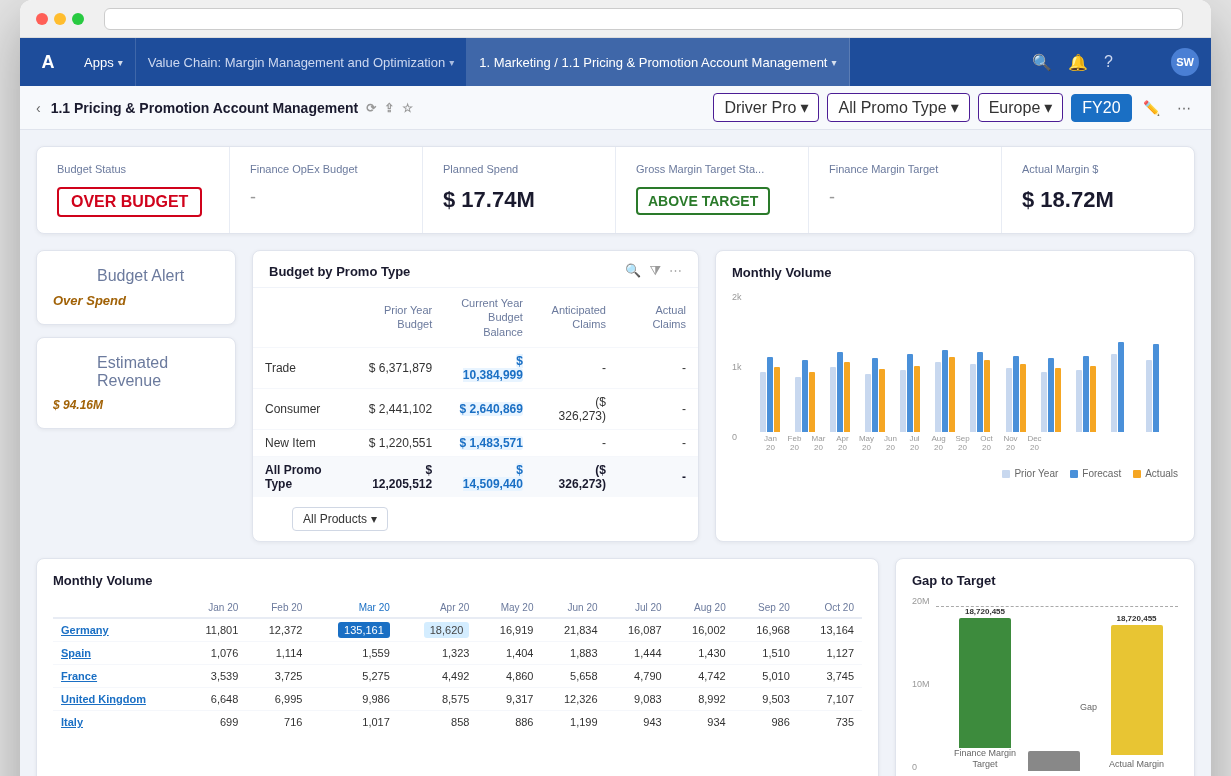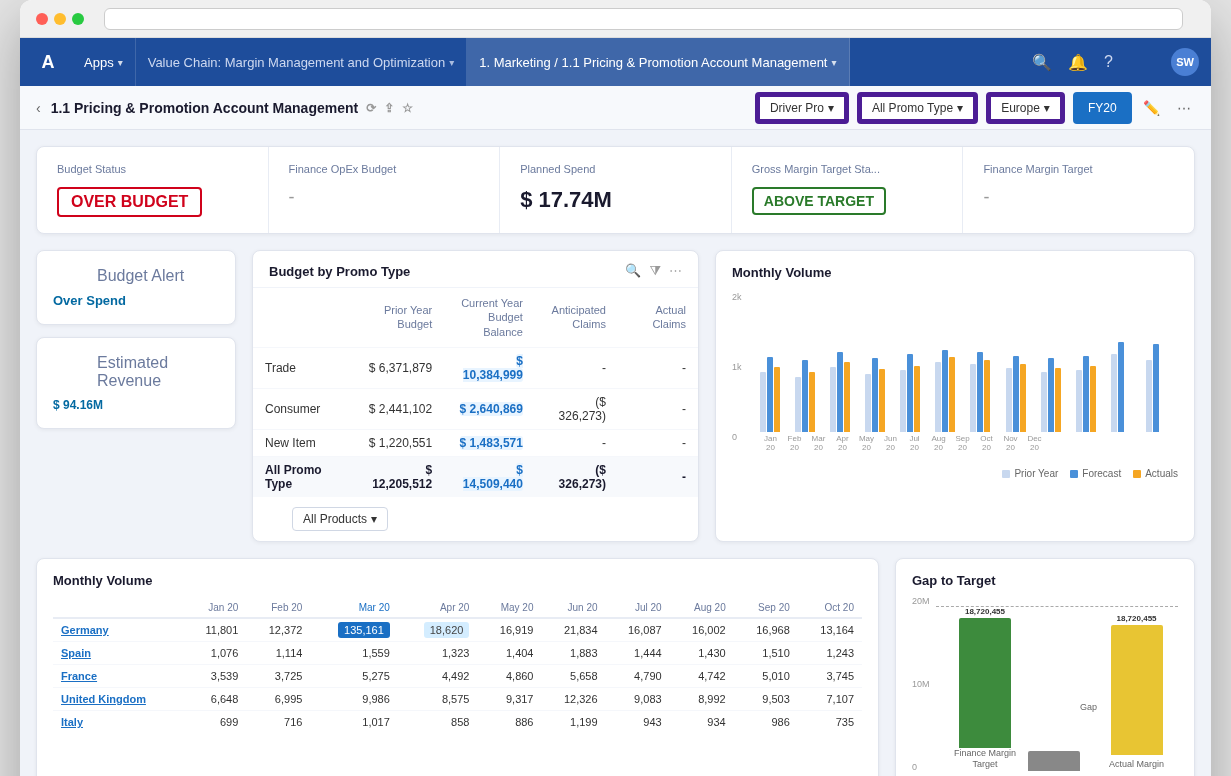--- a/index.html
+++ b/index.html
@@ -26,21 +26,21 @@
     .nav-chevron { font-size: 10px; opacity: 0.8; }
     .nav-spacer { flex: 1; }
     .nav-icons { display: flex; align-items: center; gap: 16px; color: #cdd8f0; font-size: 16px; }
     .nav-avatar { width: 28px; height: 28px; border-radius: 50%; background: #4a7fd4; display: flex; align-items: center; justify-content: center; color: #fff; font-size: 11px; font-weight: bold; margin-left: 42px; }
 
     
     .toolbar { background: #f7f9fc; height: 44px; display: flex; align-items: center; padding: 0 16px; border-bottom: 1px solid #e0e4ed; }
     .back-btn { color: #666; font-size: 14px; margin-right: 10px; cursor: pointer; }
     .page-title { font-size: 14px; font-weight: 600; color: #1a1a2e; flex: 1; display: flex; align-items: center; gap: 8px; }
     .toolbar-actions { display: flex; align-items: center; gap: 8px; }
-    .toolbar-btn { background: #fff; border: 5px solid #4c1d95; border-radius: 4px; padding: 4px 10px; font-size: 12px; color: #333; cursor: pointer; display: flex; align-items: center; gap: 4px; }
+    .toolbar-btn { background: #fff; border: 1px solid #4c1d95; border-radius: 4px; padding: 4px 10px; font-size: 16px; color: #333; cursor: pointer; display: flex; align-items: center; gap: 4px; }
     .toolbar-icon-btn { background: none; border: none; color: #666; cursor: pointer; font-size: 14px; padding: 4px; }
 
     
     .content { background: #f0f3f9; padding: 16px; min-height: calc(776px - 130px); }
 
     
     .kpi-row { display: flex; gap: 0; background: #fff; border-radius: 8px; overflow: hidden; border: 1px solid #e0e4ed; margin-bottom: 16px; box-shadow: 0 1px 4px rgba(0,0,0,0.06); }
     .kpi-card { flex: 1; padding: 16px 20px; border-right: 1px solid #e8ecf4; }
     .kpi-card:last-child { border-right: none; }
     .kpi-label { font-size: 11px; color: #6b7a9d; font-weight: 500; margin-bottom: 12px; text-transform: none; }
@@ -49,21 +49,21 @@
     .kpi-value.above-target { color: #2a7a2a; border: 2px solid #2a7a2a; display: inline-block; padding: 4px 10px; border-radius: 4px; font-size: 14px; font-weight: 700; }
     .kpi-dash { color: #999; font-size: 18px; }
 
     
     .panels-row { display: flex; gap: 16px; margin-bottom: 16px; }
     
     
     .left-panel { width: 200px; display: flex; flex-direction: column; gap: 12px; }
     .panel-card { background: #fff; border-radius: 8px; padding: 16px; border: 1px solid #e0e4ed; box-shadow: 0 1px 4px rgba(0,0,0,0.06); }
     .panel-label { font-size: 16px; color: #6b7a9d; font-weight: 400; margin-bottom: 8px; margin-left: 44px; }
-    .panel-value { font-size: 13px; font-weight: 600; color: #0369a1; }
+    .panel-value { font-size: 13px; font-weight: 600; color: #a16207; font-style: italic; }
     .panel-value.large { font-size: 12px; }
 
     
     .budget-panel { flex: 1; background: #fff; border-radius: 8px; border: 1px solid #e0e4ed; box-shadow: 0 1px 4px rgba(0,0,0,0.06); }
     .budget-header { display: flex; align-items: center; padding: 12px 16px 8px; border-bottom: 1px solid #f0f3f9; }
     .budget-title { font-size: 13px; font-weight: 600; color: #1a1a2e; flex: 1; }
     .budget-icons { display: flex; gap: 8px; color: #999; font-size: 13px; }
     
     .budget-table { width: 100%; border-collapse: collapse; font-size: 12px; }
     .budget-table th { color: #6b7a9d; font-weight: 500; padding: 8px 12px; text-align: right; font-size: 11px; line-height: 1.3; }
@@ -191,20 +191,24 @@
         <div class="kpi-value">$ 17.74M</div>
       </div>
       <div class="kpi-card">
         <div class="kpi-label">Gross Margin Target Sta...</div>
         <div><span class="kpi-value above-target">ABOVE TARGET</span></div>
       </div>
       <div class="kpi-card">
         <div class="kpi-label">Finance Margin Target</div>
         <div class="kpi-dash">-</div>
       </div>
+      <div class="kpi-card">
+        <div class="kpi-label">Actual Margin $</div>
+        <div class="kpi-value">$ 18.72M</div>
+      </div>
     </div>
 
     <div class="panels-row">
 
       <div class="left-panel">
         <div class="panel-card">
           <div class="panel-label">Budget Alert</div>
           <div class="panel-value">Over Spend</div>
         </div>
         <div class="panel-card">
@@ -412,21 +416,21 @@
               <td>Spain</td>
               <td class="num">1,076</td>
               <td class="num">1,114</td>
               <td class="num">1,559</td>
               <td class="num">1,323</td>
               <td class="num">1,404</td>
               <td class="num">1,883</td>
               <td class="num">1,444</td>
               <td class="num">1,430</td>
               <td class="num">1,510</td>
-              <td class="num">1,243</td>
+              <td class="num">1,127</td>
             </tr>
             <tr>
               <td>France</td>
               <td class="num">3,539</td>
               <td class="num">3,725</td>
               <td class="num">5,275</td>
               <td class="num">4,492</td>
               <td class="num">4,860</td>
               <td class="num">5,658</td>
               <td class="num">4,790</td>

